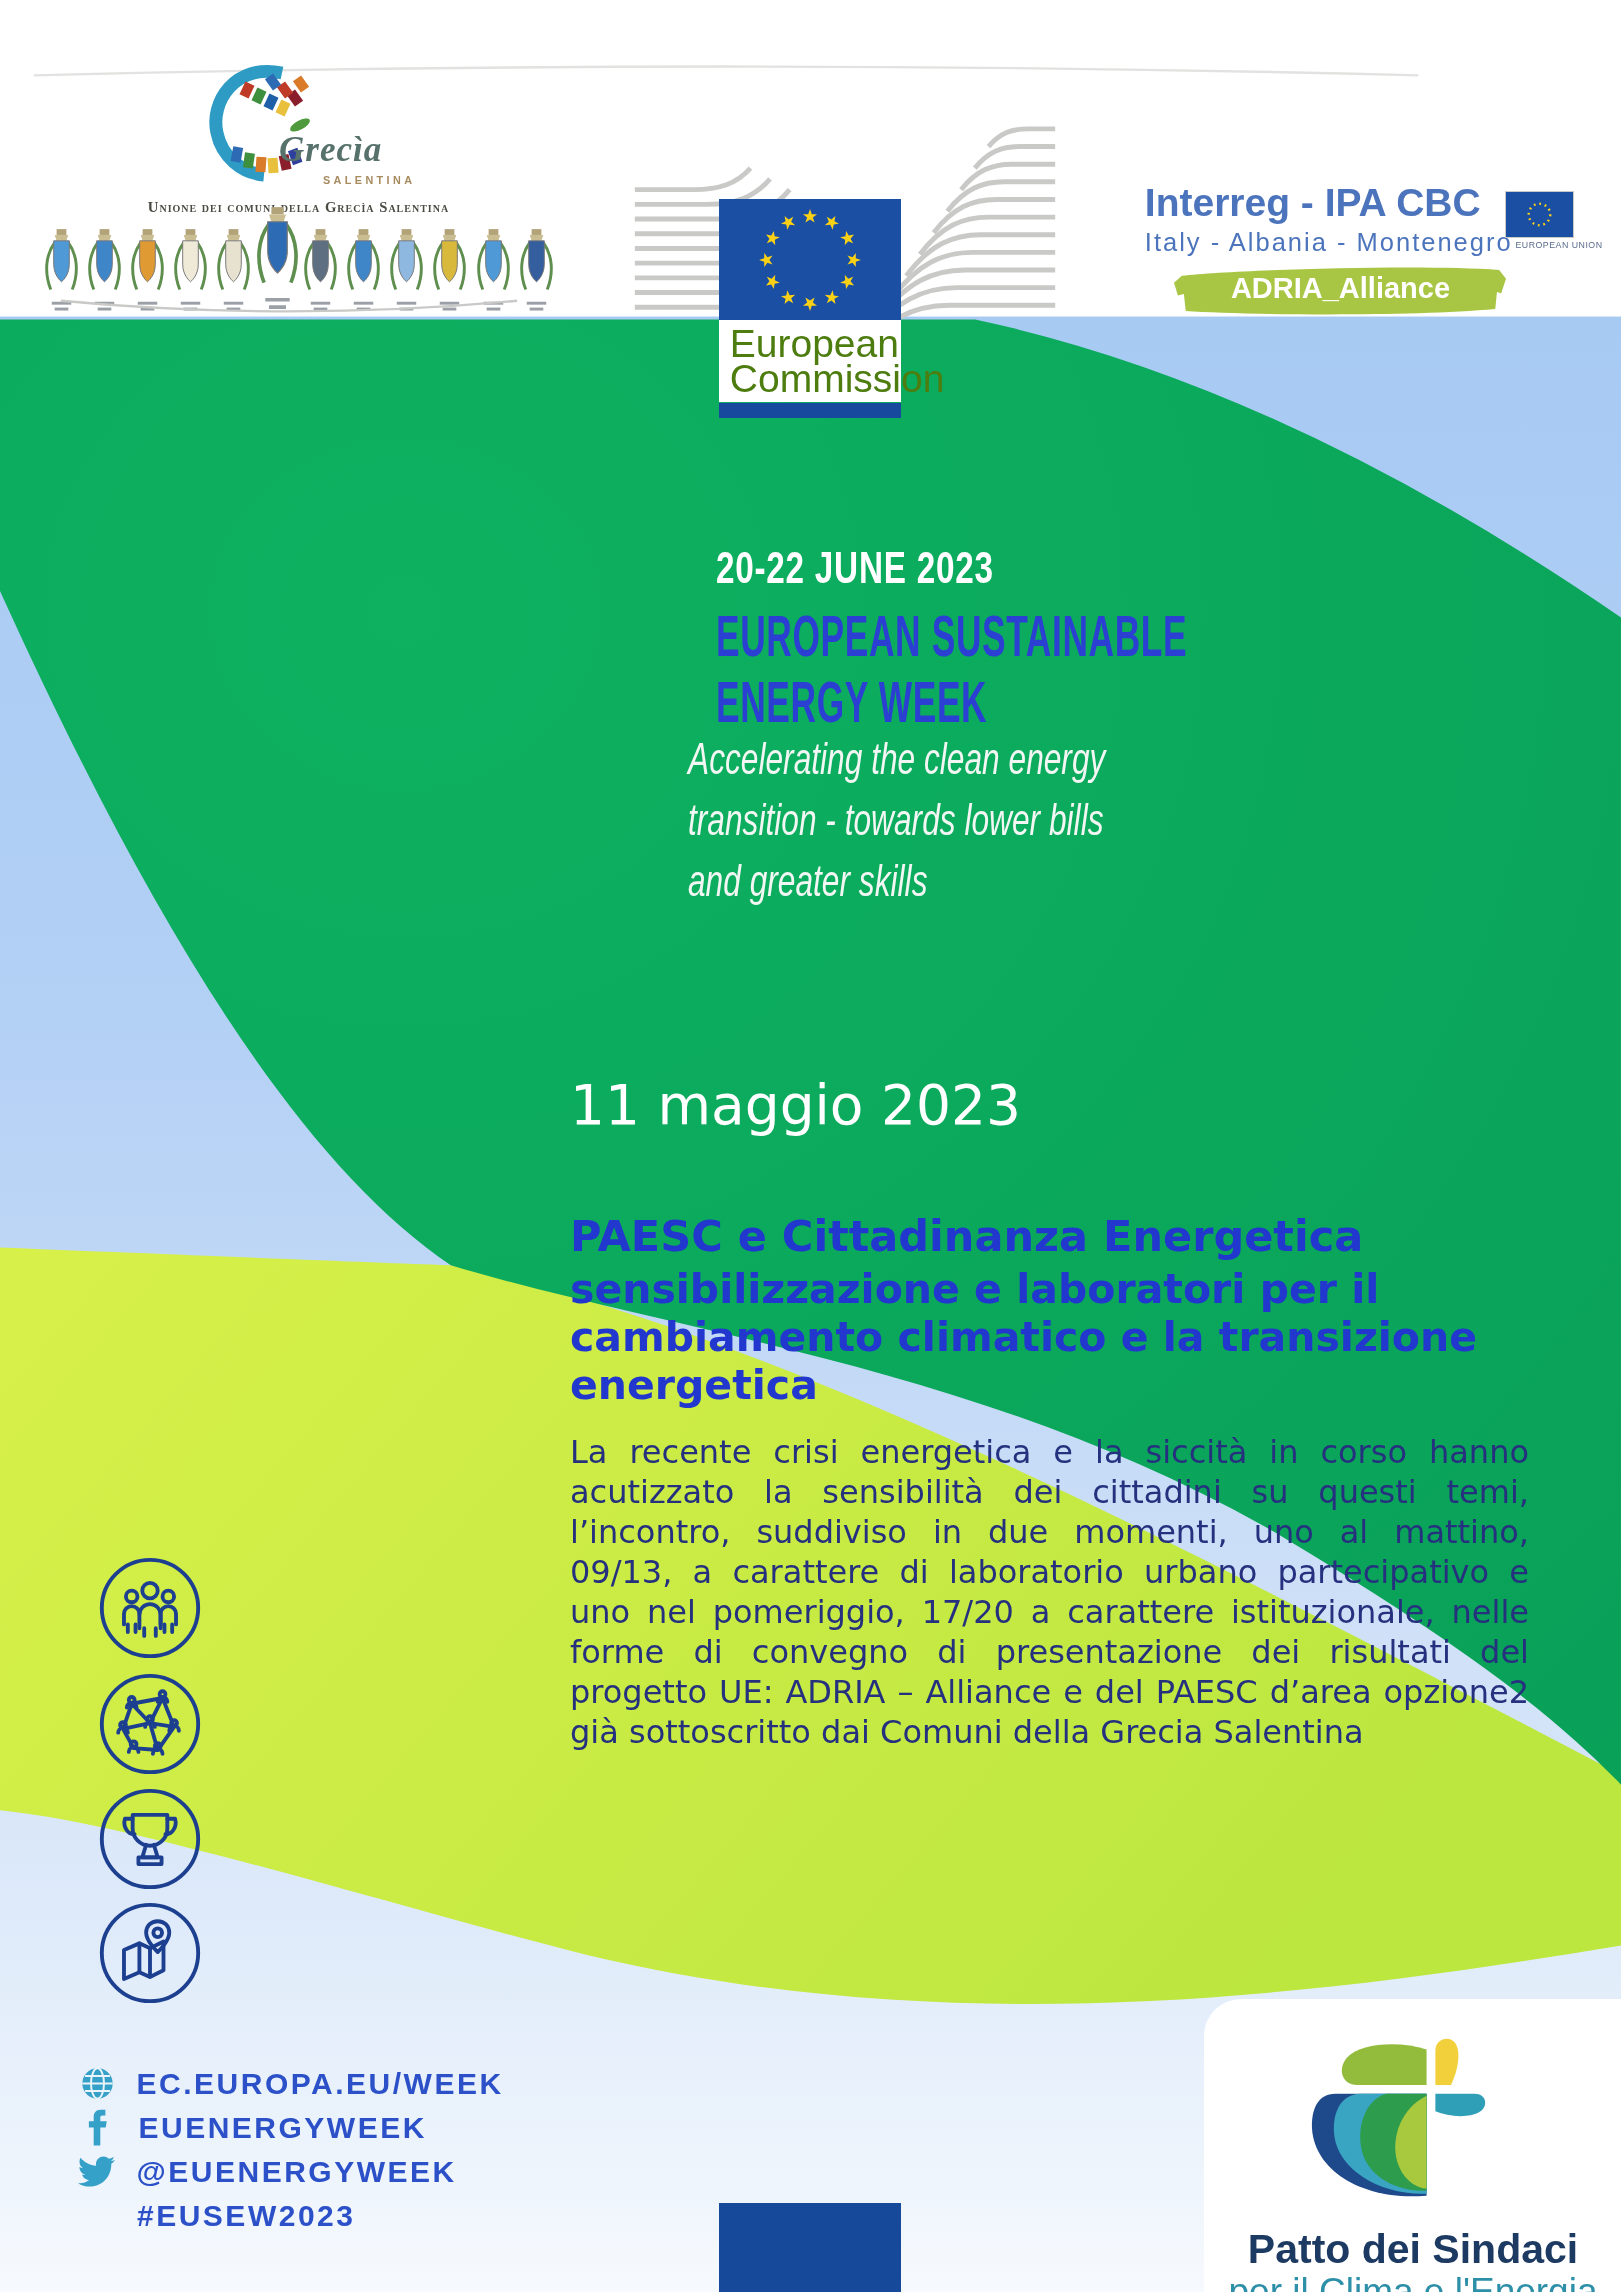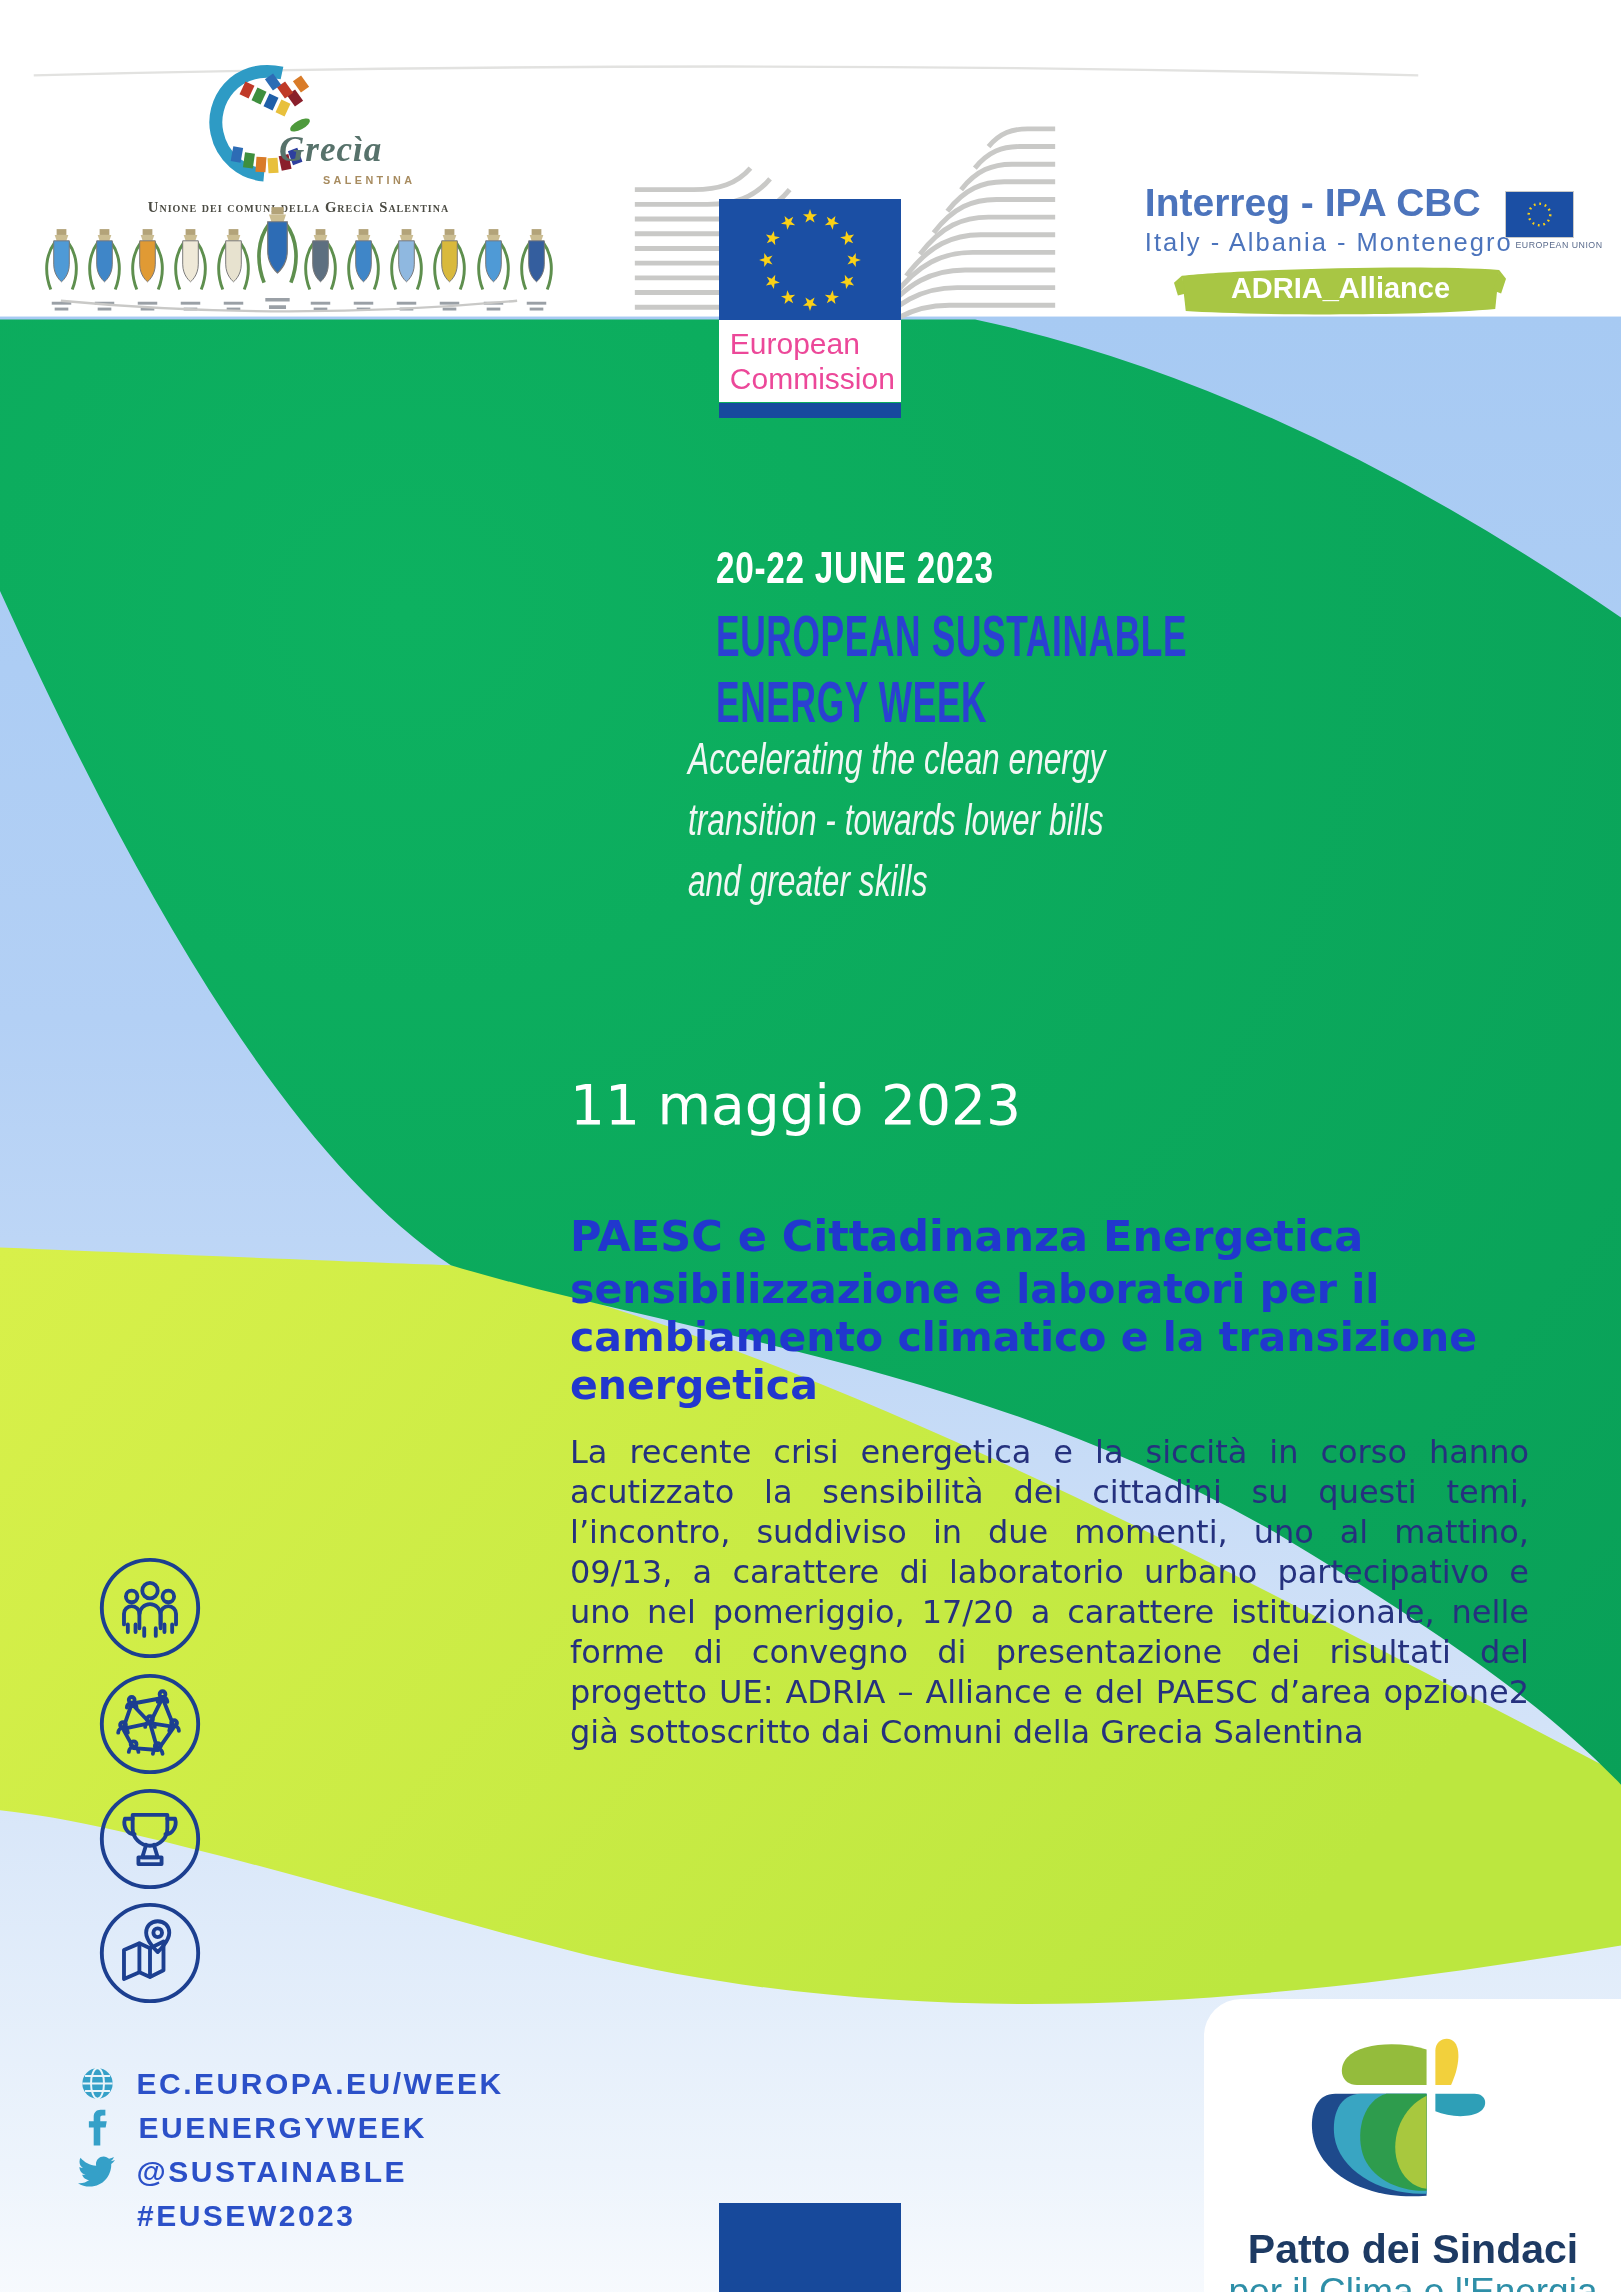--- a/index.html
+++ b/index.html
@@ -11,22 +11,22 @@
   .grecia-name{font-family:"Liberation Serif",serif;font-style:italic;font-weight:600;
                font-size:35px;color:#57726B;letter-spacing:1px;}
   .grecia-sub{font-family:"Liberation Sans",sans-serif;font-size:10.8px;letter-spacing:3.4px;
               color:#A78B5F;font-weight:700;}
   .grecia-caption{font-family:"Liberation Serif",serif;font-variant:small-caps;font-weight:700;
                   font-size:14.7px;color:#4B4B43;letter-spacing:1px;text-align:center;}
   #shield-row{display:flex;justify-content:space-between;align-items:flex-end;}
   #shield-row svg{width:39px;height:90px;}
   .ec-flag{background:#1B4FA4;}
   .ec-textbox{background:#ffffff;display:flex;align-items:center;}
-  .ec-wordmark{font-family:"Liberation Sans",sans-serif;font-size:30px;line-height:35px;
-               color:#ec4899;font-weight:500;padding-left:10.8px;}
+  .ec-wordmark{font-family:"Liberation Sans",sans-serif;font-size:39px;line-height:35px;
+               color:#4d7c0f;font-weight:500;padding-left:10.8px;}
   .ec-bar{background:#17499E;}
   .interreg-title{font-family:"Liberation Sans",sans-serif;font-weight:700;font-size:39px;
                   color:#4C74BC;letter-spacing:0px;}
   .interreg-sub{font-family:"Liberation Sans",sans-serif;font-weight:500;font-size:25.5px;
                 color:#4C74BC;letter-spacing:2px;}
   .adria-text{font-family:"Liberation Sans",sans-serif;font-weight:700;font-size:29px;color:#ffffff;
               text-align:center;}
   .eu-mini-caption{font-family:"Liberation Sans",sans-serif;font-size:8.8px;color:#5A6B8C;
                    letter-spacing:0.5px;}
   
@@ -396,21 +396,21 @@
   <div class="abs flink" style="left:82px;top:2075px;height:41px;">
     <svg width="33" height="39" viewBox="0 0 24 28">
       <path d="M17 1 h-3.5 c-3 0 -5 2 -5 5 v3.5 H5 v4.5 h3.5 V27 h4.8 V14 h3.9 l0.8 -4.5 h-4.7 V6.8 c0 -1 0.5 -1.6 1.6 -1.6 H17 z" fill="#35A0C8"></path>
     </svg>
     <div class="flink-text" style="margin-left:23.5px;">EUENERGYWEEK</div>
   </div>
   <div class="abs flink" style="left:76px;top:2119px;height:41px;">
     <svg width="41" height="37" viewBox="0 0 24 24">
       <path fill="#35A0C8" d="M23.954 4.569c-.885.389-1.83.654-2.825.775 1.014-.611 1.794-1.574 2.163-2.723-.951.555-2.005.959-3.127 1.184-.896-.959-2.173-1.559-3.591-1.559-2.717 0-4.92 2.203-4.92 4.917 0 .39.045.765.127 1.124C7.691 8.094 4.066 6.13 1.64 3.161c-.427.722-.666 1.561-.666 2.475 0 1.71.87 3.213 2.188 4.096-.807-.026-1.566-.248-2.228-.616v.061c0 2.385 1.693 4.374 3.946 4.827-.413.111-.849.171-1.296.171-.314 0-.615-.03-.916-.086.631 1.953 2.445 3.377 4.604 3.417-1.68 1.319-3.809 2.105-6.102 2.105-.39 0-.779-.023-1.17-.067 2.189 1.394 4.768 2.209 7.557 2.209 9.054 0 13.999-7.496 13.999-13.986 0-.209 0-.42-.015-.63.961-.689 1.8-1.56 2.46-2.548z"></path>
     </svg>
-    <div class="flink-text" style="margin-left:19.6px;">@SUSTAINABLE</div>
+    <div class="flink-text" style="margin-left:19.6px;">@EUENERGYWEEK</div>
   </div>
   <div class="abs flink" style="left:137px;top:2163px;height:41px;">
     <div class="flink-text">#EUSEW2023</div>
   </div>
 
   <div class="abs covenant-box" style="left:1204px;top:1967px;width:418px;height:325px;">
     <svg class="abs" style="left:98px;top:32px;" width="206" height="196" viewBox="0 0 210 200">
       <path d="M127 55 L56 55 C40 55 36 38 46 27 C60 12 100 10 127 19 Z" fill="#94BC3C"></path>
       <path d="M136 55 L136 20 C136 8 150 4 156 12 C162 20 160 38 152 55 Z" fill="#F2D03C"></path>
       <path d="M136 64 L176 64 C188 64 190 76 182 82 C172 89 150 88 136 82 Z" fill="#2E9FB7"></path>

